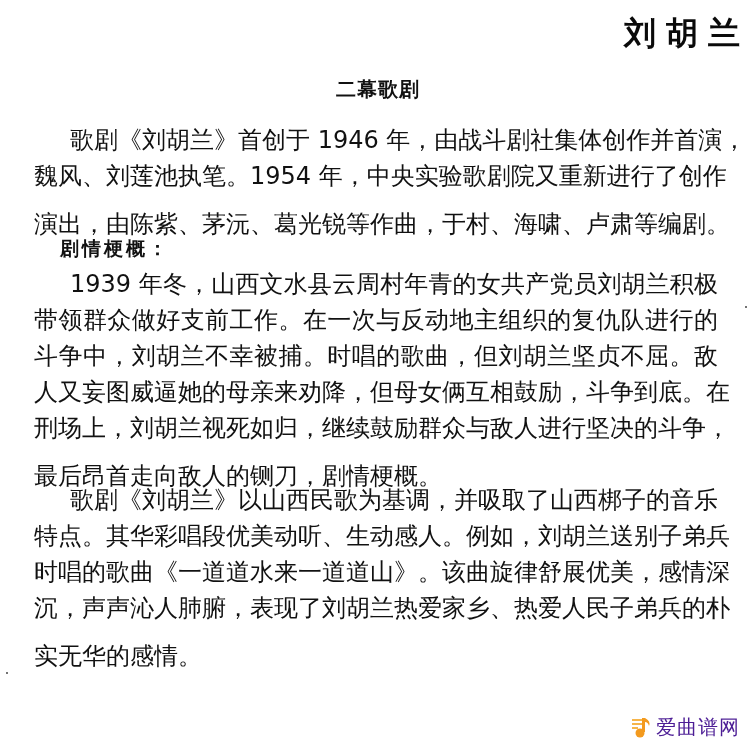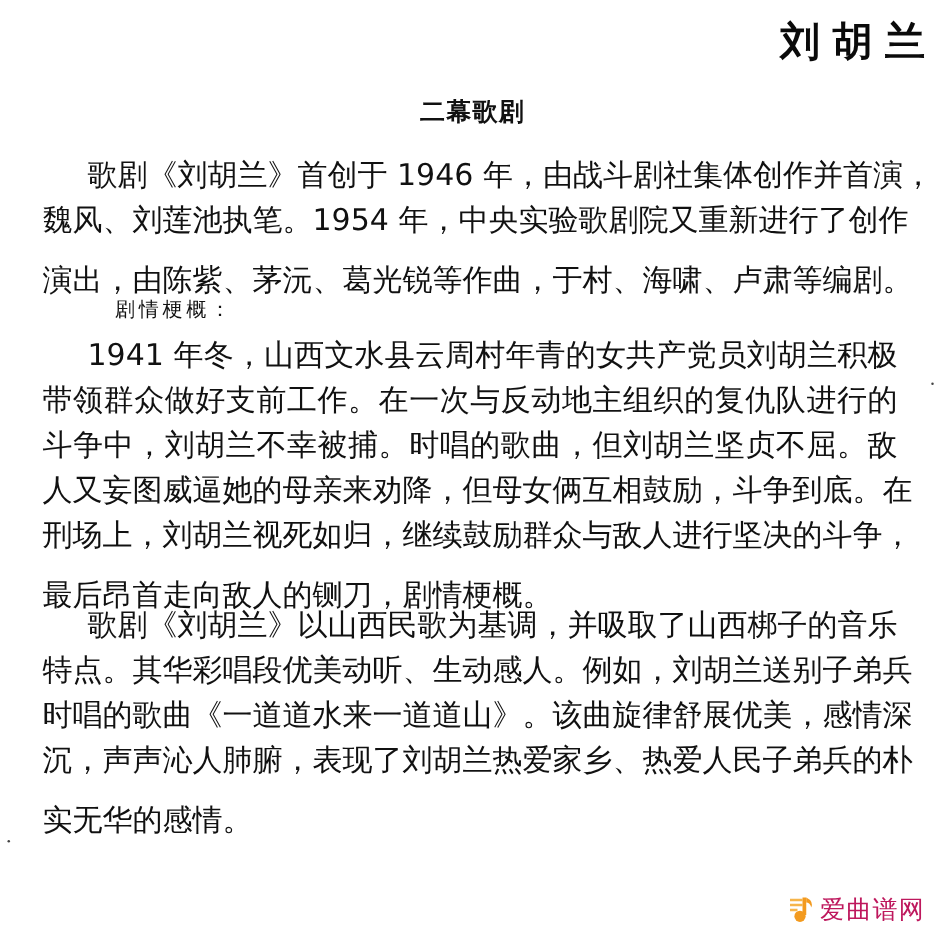--- a/index.html
+++ b/index.html
@@ -20,43 +20,43 @@
     margin-top: 16px;
   }
   .line {
     position: absolute; left: 34px; width: 684px; height: 36px;
     font-size: 24px; line-height: 36px; white-space: nowrap; color: #111;
     text-align: justify; text-align-last: justify;
   }
   .line.indent { left: 70px; width: 648px; }
   .line.last { text-align-last: left; margin-top: 12px; }
   .line.heading {
-    left: 92px; width: 200px; font-size: 16px; font-weight: normal; text-align-last: left;
+    left: 60px; width: 200px; font-size: 19px; font-weight: bold; text-align-last: left;
     letter-spacing: 3px;
   }
   .watermark {
     position: absolute; right: 10px; bottom: 4px; height: 30px;
     display: flex; align-items: center; gap: 4px;
   }
   .wm-icon { width: 22px; height: 22px; position: relative; }
-  .wm-text { font-size: 20px; color: #be185d; letter-spacing: 1px; }
+  .wm-text { font-size: 20px; color: #4c1d95; letter-spacing: 1px; }
   .dot { position: absolute; width: 2px; height: 2px; background: #444; border-radius: 1px; }
 </style>
 </head>
 <body>
 
 <div class="title">刘胡兰</div>
 <div class="subtitle">二幕歌剧</div>
 
 <div class="line indent" style="top:122px">歌剧《刘胡兰》首创于 1946 年，由战斗剧社集体创作并首演，</div>
 <div class="line" style="top:158px">魏风、刘莲池执笔。1954 年，中央实验歌剧院又重新进行了创作</div>
 <div class="line last" style="top:194px">演出，由陈紫、茅沅、葛光锐等作曲，于村、海啸、卢肃等编剧。</div>
 
 <div class="line heading" style="top:230px">剧情梗概：</div>
-<div class="line indent" style="top:266px">1941 年冬，山西文水县云周村年青的女共产党员刘胡兰积极</div>
+<div class="line indent" style="top:266px">1939 年冬，山西文水县云周村年青的女共产党员刘胡兰积极</div>
 <div class="line" style="top:302px">带领群众做好支前工作。在一次与反动地主组织的复仇队进行的</div>
 <div class="line" style="top:338px">斗争中，刘胡兰不幸被捕。时唱的歌曲，但刘胡兰坚贞不屈。敌</div>
 <div class="line" style="top:374px">人又妄图威逼她的母亲来劝降，但母女俩互相鼓励，斗争到底。在</div>
 <div class="line" style="top:410px">刑场上，刘胡兰视死如归，继续鼓励群众与敌人进行坚决的斗争，</div>
 <div class="line last" style="top:446px">最后昂首走向敌人的铡刀，剧情梗概。</div>
 
 <div class="line indent" style="top:482px">歌剧《刘胡兰》以山西民歌为基调，并吸取了山西梆子的音乐</div>
 <div class="line" style="top:518px">特点。其华彩唱段优美动听、生动感人。例如，刘胡兰送别子弟兵</div>
 <div class="line" style="top:554px">时唱的歌曲《一道道水来一道道山》。该曲旋律舒展优美，感情深</div>
 <div class="line" style="top:590px">沉，声声沁人肺腑，表现了刘胡兰热爱家乡、热爱人民子弟兵的朴</div>

